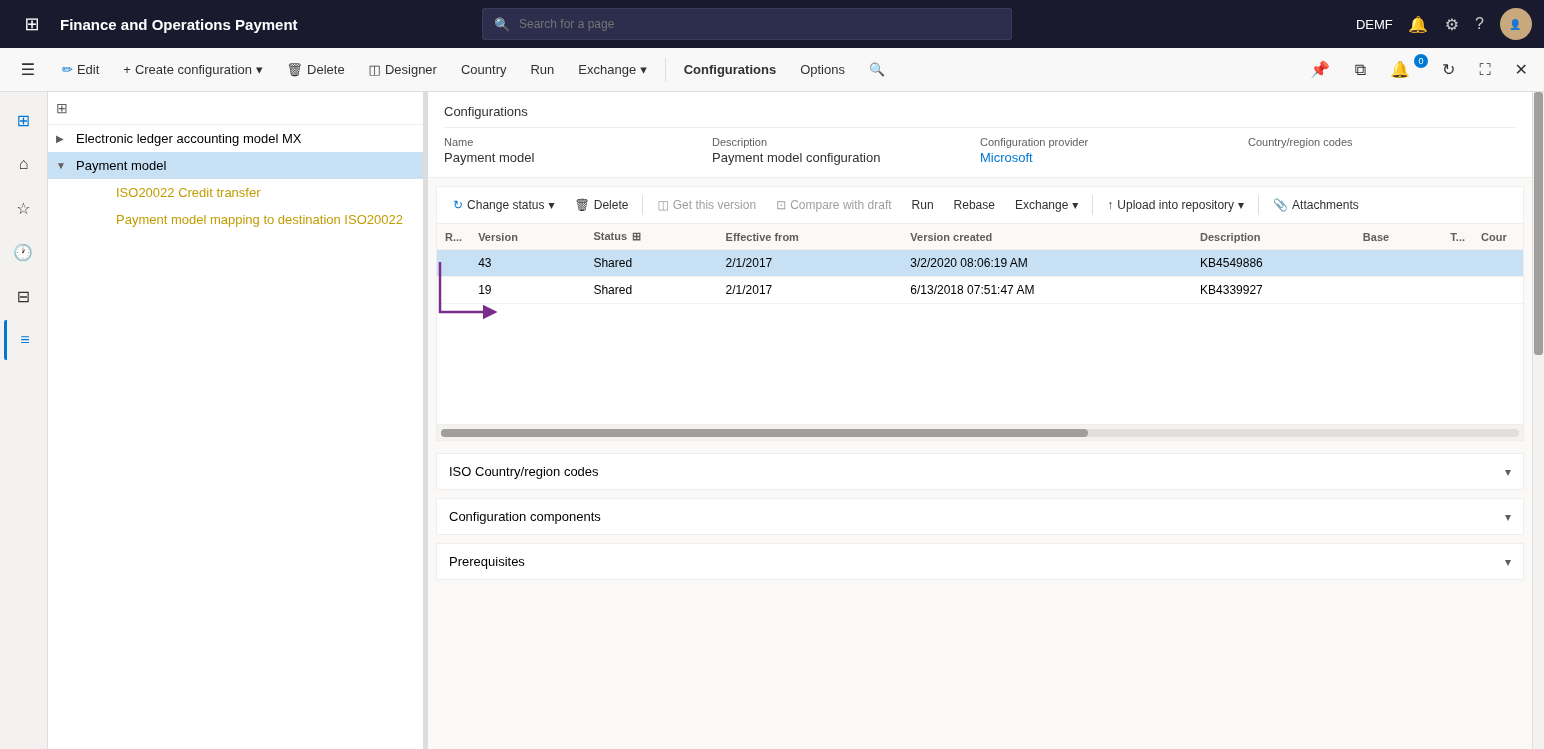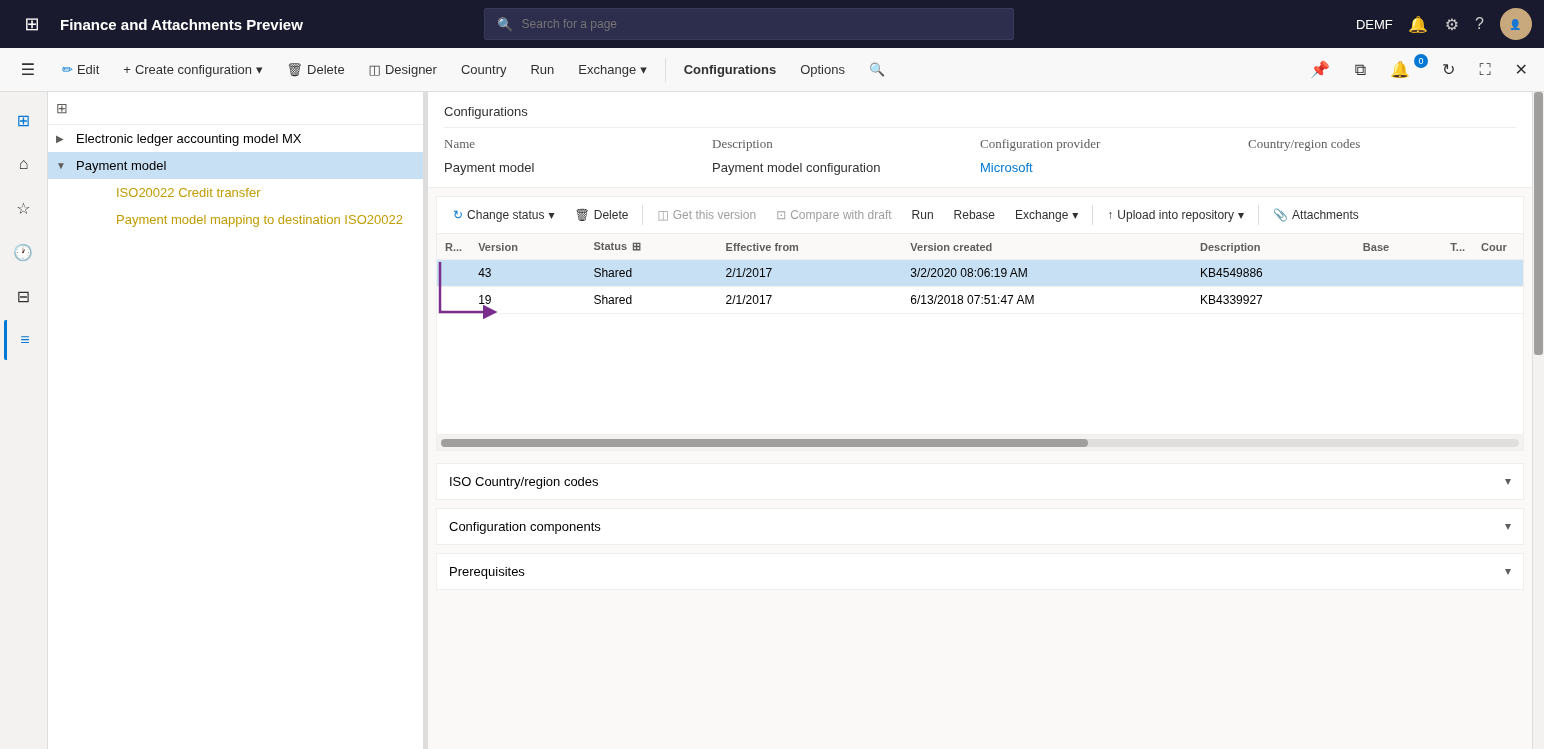--- a/index.html
+++ b/index.html
@@ -155,21 +155,21 @@
       border-bottom: 1px solid #eee;
     }
     .config-header .breadcrumb { font-size: 13px; color: #323130; margin-bottom: 8px; }
     .config-fields {
       display: flex;
       gap: 0;
       border-top: 1px solid #eee;
       padding-top: 8px;
     }
     .config-field { flex: 1; }
-    .config-field-label { font-size: 13px; color: #605e5c; margin-bottom: 8px; font-family: Liberation Serif, serif; }
+    .config-field-label { font-size: 11px; color: #605e5c; margin-bottom: 2px; }
     .config-field-value { font-size: 13px; color: #323130; }
     .config-field-value.link { color: #0078d4; cursor: pointer; }
 
     
     .versions-section {
       background: white;
       margin: 8px;
       border: 1px solid #eee;
     }
     .versions-header {
@@ -249,41 +249,41 @@
     }
 
     
     .collapsible-section {
       background: white;
       margin: 4px 8px;
       border: 1px solid #eee;
     }
     .collapsible-header {
       display: flex;
-      align-items: flex-start;
+      align-items: flex-end;
       padding: 10px 12px;
       cursor: pointer;
       gap: 40px;
     }
     .collapsible-title { font-size: 13px; font-weight: 500; flex: 1; }
     .collapsible-chevron { color: #605e5c; font-size: 12px; }
 
     
     .resizer {
       width: 4px;
       background: #ddd;
       cursor: col-resize;
     }
   </style>
 </head>
 <body>
 
 <div class="top-nav">
   <button class="sidebar-icon-btn" style="color:white; background:none; border:none; font-size:18px; cursor:pointer;">⊞</button>
-  <span class="app-title">Finance and Attachments Preview</span>
+  <span class="app-title">Finance and Operations Payment</span>
   <div class="search-bar" style="max-width:530px; flex:1; margin: 0 160px 0 auto;">
     <span class="search-icon">🔍</span>
     <input type="text" style="background: transparent; border: none; outline: none; color: #bef264; font-size: 12px; width: 100%;" placeholder="Search for a page">
   </div>
   <div class="top-nav-right">
     <span style="color:white;font-size:13px;">DEMF</span>
     <button class="nav-icon" style="background:none;border:none;color:#ccc;font-size:16px;cursor:pointer;">🔔</button>
     <button class="nav-icon" style="background:none;border:none;color:#ccc;font-size:16px;cursor:pointer;">⚙</button>
     <button class="nav-icon" style="background:none;border:none;color:#ccc;font-size:16px;cursor:pointer;">?</button>
     <div style="width:32px;height:32px;border-radius:50%;background:#c8a97e;display:flex;align-items:center;justify-content:center;overflow:hidden;cursor:pointer;">

